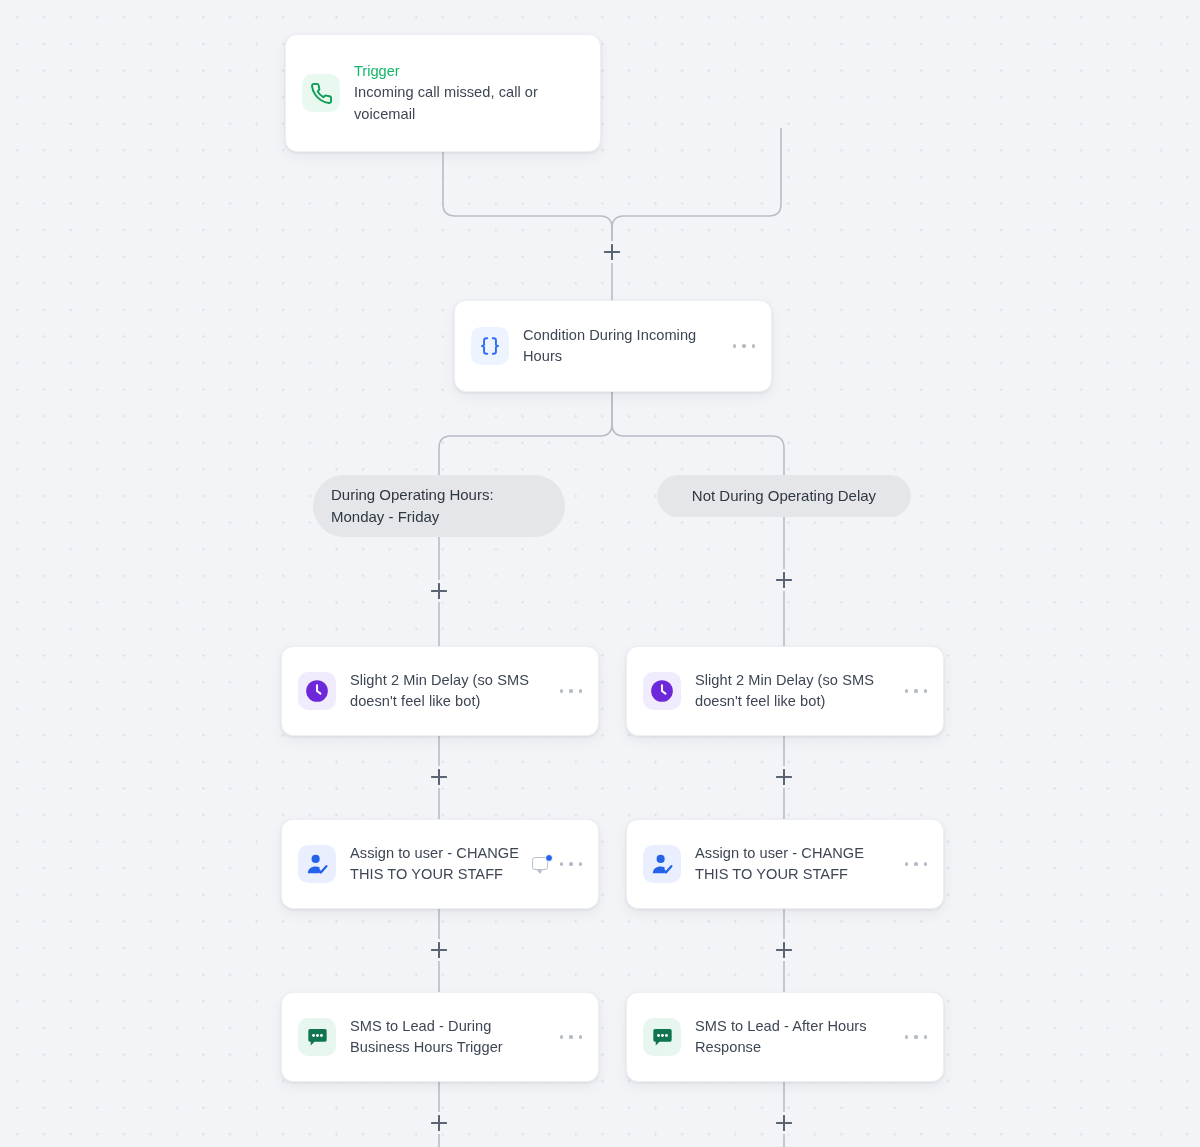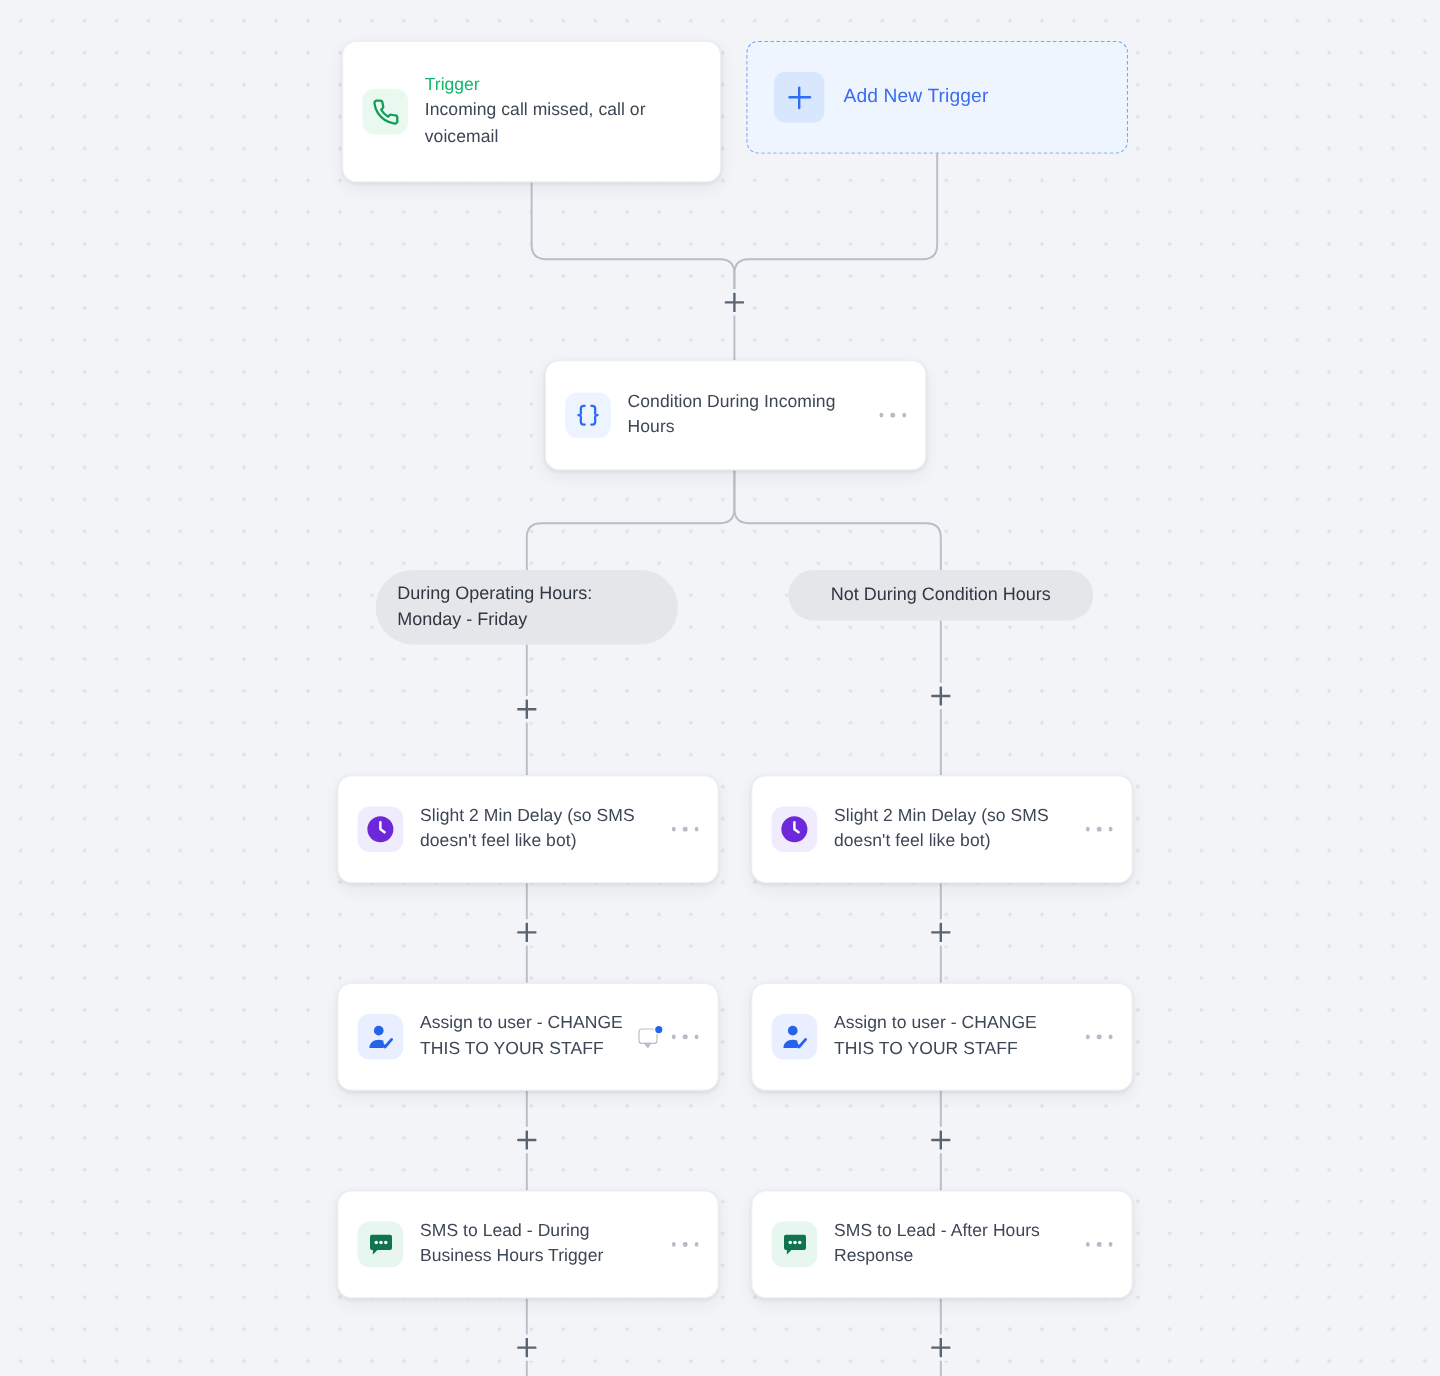--- a/index.html
+++ b/index.html
@@ -287,44 +287,40 @@
       <svg width="23" height="23" viewBox="0 0 24 24" fill="none" stroke="#0f9d58" stroke-width="2" stroke-linecap="round" stroke-linejoin="round">
         <path d="M22 16.9v3a2 2 0 0 1-2.2 2 19.8 19.8 0 0 1-8.6-3.1 19.5 19.5 0 0 1-6-6A19.8 19.8 0 0 1 2.1 4.2 2 2 0 0 1 4.1 2h3a2 2 0 0 1 2 1.7c.1 1 .3 1.9.6 2.8a2 2 0 0 1-.5 2.1L8 9.9a16 16 0 0 0 6 6l1.3-1.3a2 2 0 0 1 2.1-.4c.9.3 1.8.5 2.8.6a2 2 0 0 1 1.8 2.1z"></path>
       </svg>
     </div>
     <div class="node-body">
       <div class="node-eyebrow">Trigger</div>
       <div class="node-sub">Incoming call missed, call or voicemail</div>
     </div>
   </div>
 
-  <div id="add-trigger-node">
-    <div class="plus-box"></div>
-    <span id="add-trigger-label">Add New Trigger</span>
-  </div>
 
   <div class="node" id="condition-node">
     <div class="node-icon">
       <svg width="22" height="22" viewBox="0 0 24 24" fill="none" stroke="#2f6df6" stroke-width="2.1" stroke-linecap="round" stroke-linejoin="round">
         <path d="M9 3.5H8a2.5 2.5 0 0 0-2.5 2.5v3A2.2 2.2 0 0 1 3.3 12a2.2 2.2 0 0 1 2.2 3v3A2.5 2.5 0 0 0 8 20.5h1"></path>
         <path d="M15 3.5h1A2.5 2.5 0 0 1 18.5 6v3a2.2 2.2 0 0 0 2.2 3 2.2 2.2 0 0 0-2.2 3v3a2.5 2.5 0 0 1-2.5 2.5h-1"></path>
       </svg>
     </div>
     <div class="node-body">
       <div class="node-sub">Condition During Incoming Hours</div>
     </div>
     <div class="dots-menu">
       <i></i>
         <i></i>
         <i></i>
     </div>
   </div>
 
   <div class="branch-pill" id="pill-left">During Operating Hours: Monday - Friday</div>
-  <div class="branch-pill" id="pill-right">Not During Condition Hours</div>
+  <div class="branch-pill" id="pill-right">Not During Operating Delay</div>
 
   <div class="node col-node" id="delay-left">
     <div class="node-icon icon-delay">
       <svg width="26" height="26" viewBox="0 0 24 24">
         <circle cx="12" cy="12" r="10" fill="#6d28d9"></circle>
         <path d="M12 6.7V12l3.2 2.4" fill="none" stroke="#ffffff" stroke-width="1.9" stroke-linecap="round" stroke-linejoin="round"></path>
       </svg>
     </div>
     <div class="node-body">
       <div class="node-sub">Slight 2 Min Delay (so SMS doesn't feel like bot)</div>

